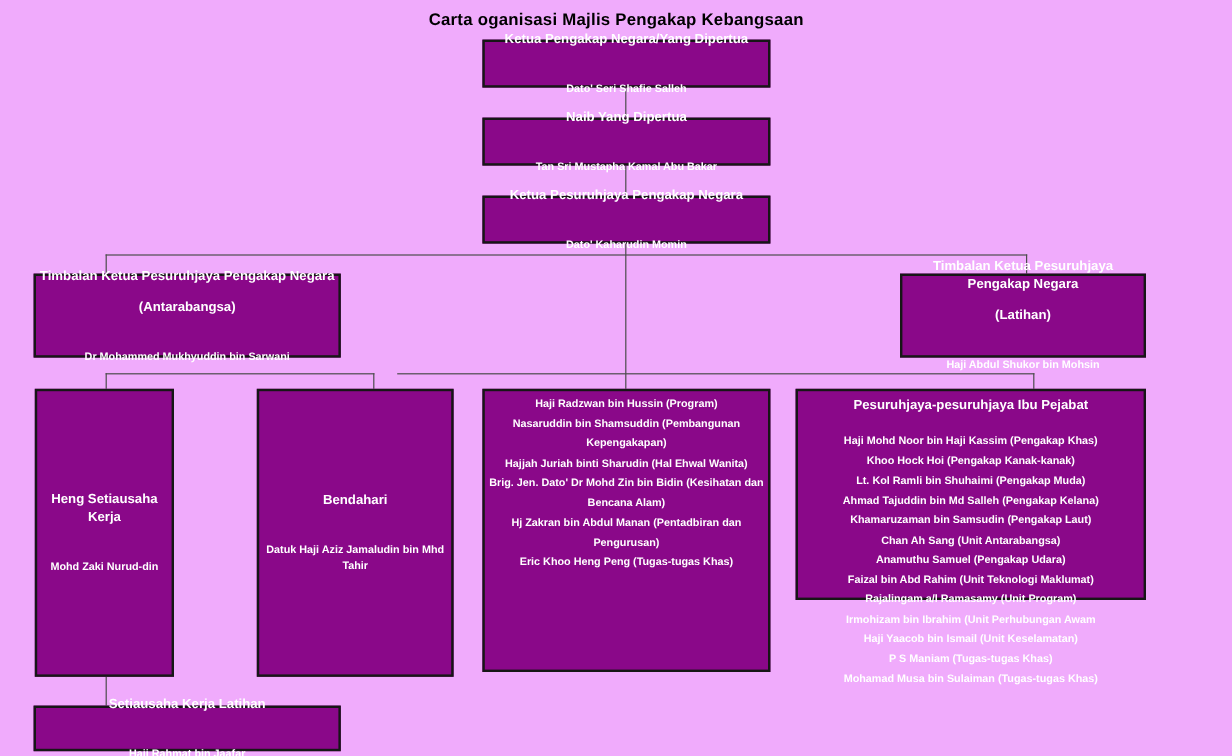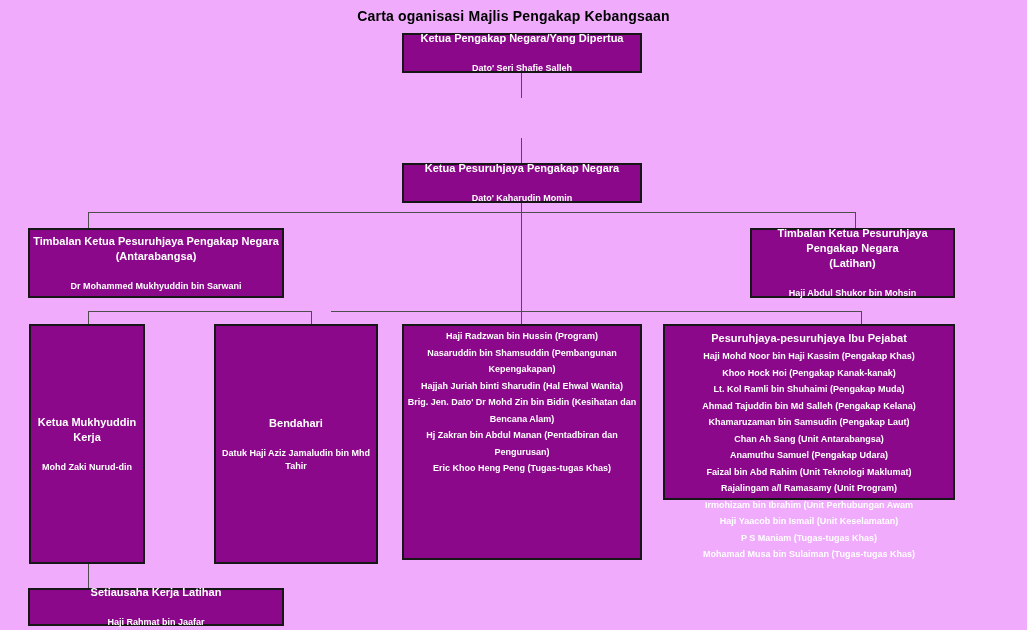--- a/index.html
+++ b/index.html
@@ -9,20 +9,21 @@
   }
   .chart-title {
     position:absolute; left:0; top:8px; width:1027px; text-align:center;
     font-size:14px; font-weight:bold; color:#000000; letter-spacing:.2px;
   }
   .obox {
     position:absolute; background:#8A0889; border:2px solid #161616;
     color:#ffffff; text-align:center; box-sizing:border-box;
     display:flex; flex-direction:column; justify-content:center; align-items:center;
     padding:2px;
+    gap:11px;
   }
   .obox.top-align { justify-content:flex-start; }
   .btitle   { font-size:11px; font-weight:bold; line-height:15px; }
   .bqual    { font-size:11px; font-weight:bold; line-height:15px; }
   .bname    { font-size:9px;  font-weight:bold; line-height:13px; margin-top:16px; }
   .members  { width:100%; }
   .member   { font-size:9px; font-weight:bold; line-height:16.5px; }
   .hline, .vline { position:absolute; background:#4d4d4d; }
   .hline { height:1px; }
   .vline { width:1px; }
@@ -47,40 +48,44 @@
   <div class="vline" style="left:88px;  top:311px; height:13px;"></div>
   <div class="vline" style="left:311px; top:311px; height:13px;"></div>
   <div class="vline" style="left:861px; top:311px; height:13px;"></div>
   <div class="vline" style="left:88px;  top:564px; height:24px;"></div>
 
   <div class="obox" style="left:402px; top:33px; width:240px; height:40px;">
     <div class="btitle">Ketua Pengakap Negara/Yang Dipertua</div>
     <div class="bname">Dato' Seri Shafie Salleh</div>
   </div>
 
+  <div class="obox" style="left:402px; top:98px; width:240px; height:40px;">
+    <div class="btitle">Naib Yang Dipertua</div>
+    <div class="bname">Tan Sri Mustapha Kamal Abu Bakar</div>
+  </div>
 
   <div class="obox" style="left:402px; top:163px; width:240px; height:40px;">
     <div class="btitle">Ketua Pesuruhjaya Pengakap Negara</div>
     <div class="bname">Dato' Kaharudin Momin</div>
   </div>
 
   <div class="obox" style="left:28px; top:228px; width:256px; height:70px;">
     <div class="btitle">Timbalan Ketua Pesuruhjaya Pengakap Negara</div>
     <div class="bqual">(Antarabangsa)</div>
     <div class="bname">Dr Mohammed Mukhyuddin bin Sarwani</div>
   </div>
 
   <div class="obox" style="left:750px; top:228px; width:205px; height:70px;">
     <div class="btitle">Timbalan Ketua Pesuruhjaya Pengakap Negara</div>
     <div class="bqual">(Latihan)</div>
     <div class="bname">Haji Abdul Shukor bin Mohsin</div>
   </div>
 
   <div class="obox" style="left:29px; top:324px; width:116px; height:240px;">
-    <div class="btitle">Ketua Mukhyuddin Kerja</div>
+    <div class="btitle">Heng Setiausaha Kerja</div>
     <div class="bname">Mohd Zaki Nurud-din</div>
   </div>
 
   <div class="obox" style="left:214px; top:324px; width:164px; height:240px;">
     <div class="btitle">Bendahari</div>
     <div class="bname">Datuk Haji Aziz Jamaludin bin Mhd Tahir</div>
   </div>
 
   <div class="obox top-align" id="box-penolong" style="left:402px; top:324px; width:240px; height:236px;">
     <div class="members">

